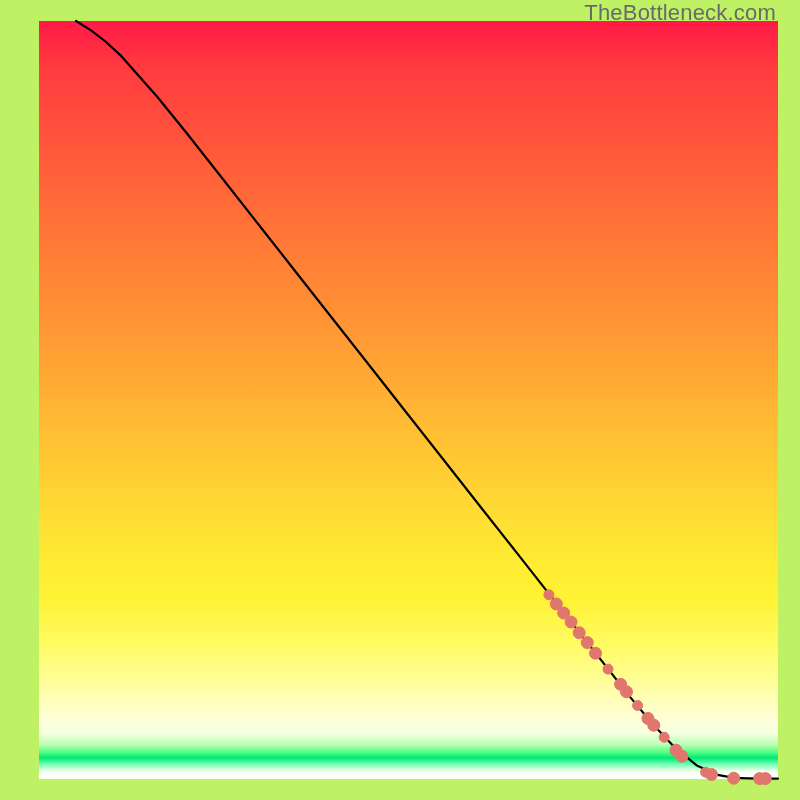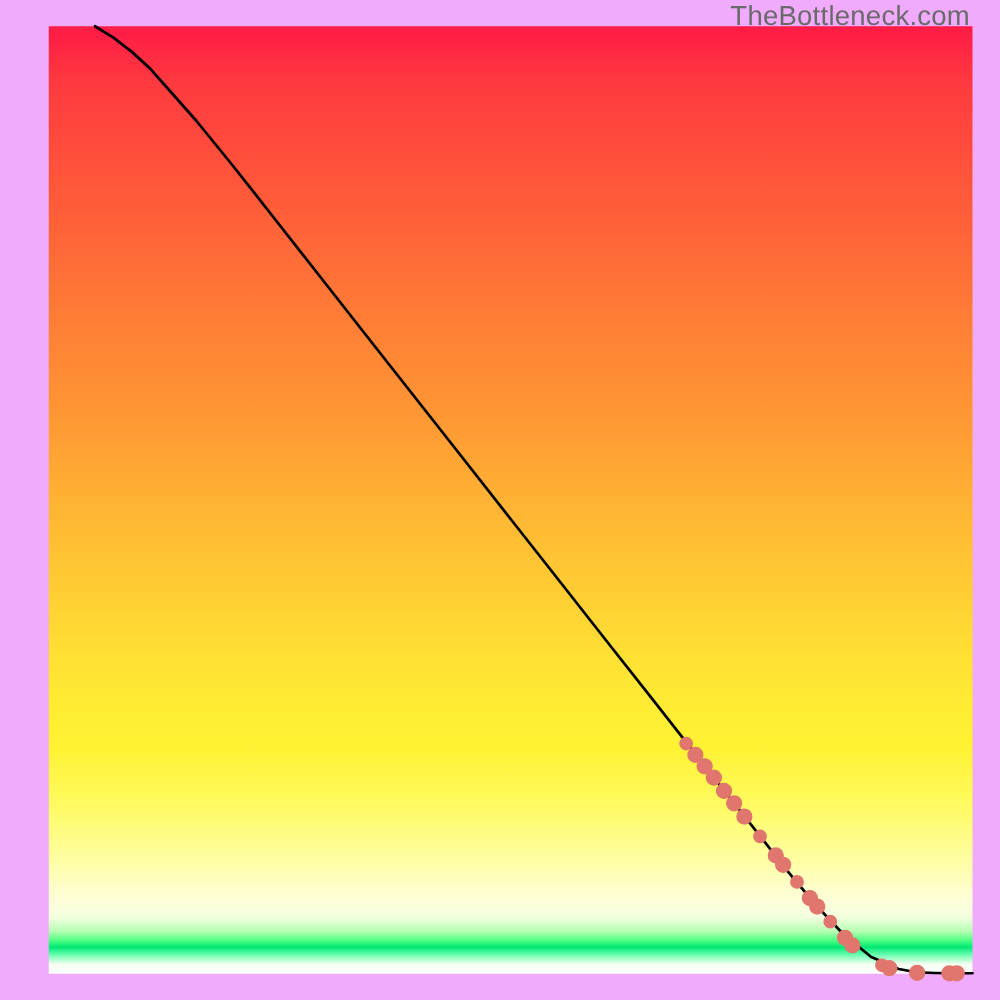--- a/index.html
+++ b/index.html
@@ -8,21 +8,21 @@
     width: 800px;
     height: 800px;
     background: #000;
     font-family: Arial, Helvetica, sans-serif;
     overflow: hidden;
   }
   .frame {
     position: relative;
     width: 800px;
     height: 800px;
-    background: #f0abfc;
+    background: #bef264;
   }
   .plot {
     position: absolute;
     left: 39px;
     top: 21px;
     width: 739px;
     height: 758px;
     
     background: linear-gradient(
       to bottom,

